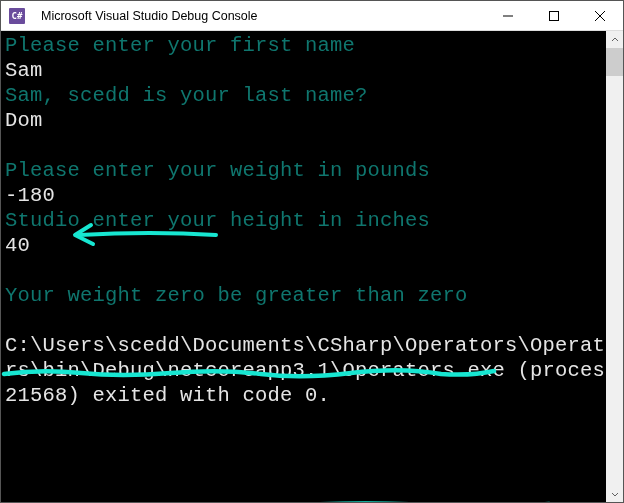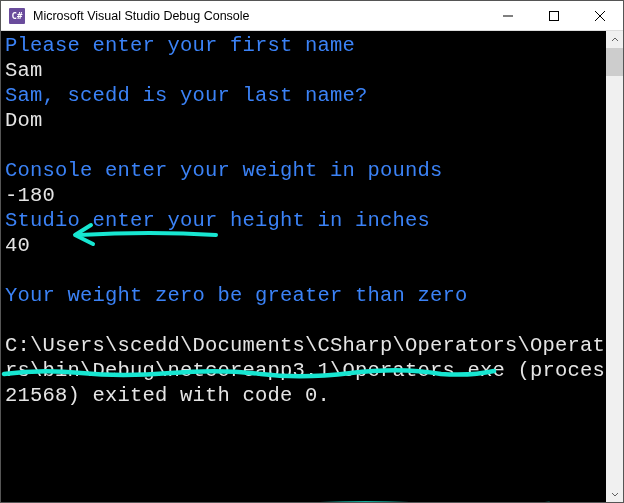--- a/index.html
+++ b/index.html
@@ -40,20 +40,21 @@
     font-size: 9px;
     font-weight: bold;
     font-family: Consolas, monospace;
     border-radius: 1px;
   }
   .title-text {
     font-size: 12.5px;
     color: #000;
     flex: 1;
     white-space: nowrap;
+    margin-left: 8px;
   }
   .win-controls {
     display: flex;
     height: 100%;
   }
   .win-btn {
     width: 46px;
     height: 100%;
     display: flex;
     align-items: center;
@@ -71,21 +72,21 @@
   .console-text {
     font-family: Consolas, "Courier New", monospace;
     font-size: 20.5px;
     line-height: 1.22;
     white-space: pre-wrap;
     word-break: break-all;
     color: #e5e5e5;
     padding: 2px 4px 2px 4px;
     letter-spacing: 0.2px;
   }
-  .console-text .cyan { color: #3b82f6; text-align: center; }
+  .console-text .cyan { color: #0f766e; text-align: center; }
   .scrollbar {
     position: absolute;
     right: 0;
     top: 0;
     width: 17px;
     height: 100%;
     background: #f0f0f0;
     display: flex;
     flex-direction: column;
   }
@@ -143,21 +144,21 @@
       </div>
     </div>
   </div>
 
   <div class="console-body">
     <div class="console-text" id="console-text"><span class="cyan">Please enter your first name</span>
 <span>Sam</span>
 <span class="cyan">Sam, scedd is your last name?</span>
 <span>Dom</span>
 <span></span>
-<span class="cyan">Console enter your weight in pounds</span>
+<span class="cyan">Please enter your weight in pounds</span>
 <span>-180</span>
 <span class="cyan">Studio enter your height in inches</span>
 <span>40</span>
 <span></span>
 <span class="cyan">Your weight zero be greater than zero</span>
 <span></span>
 <span>C:\Users\scedd\Documents\CSharp\Operators\Operators\bin\Debug\netcoreapp3.1\Operators.exe (process 21568) exited with code 0.</span></div>
 
     <div class="scrollbar">
       <div class="sb-btn">

